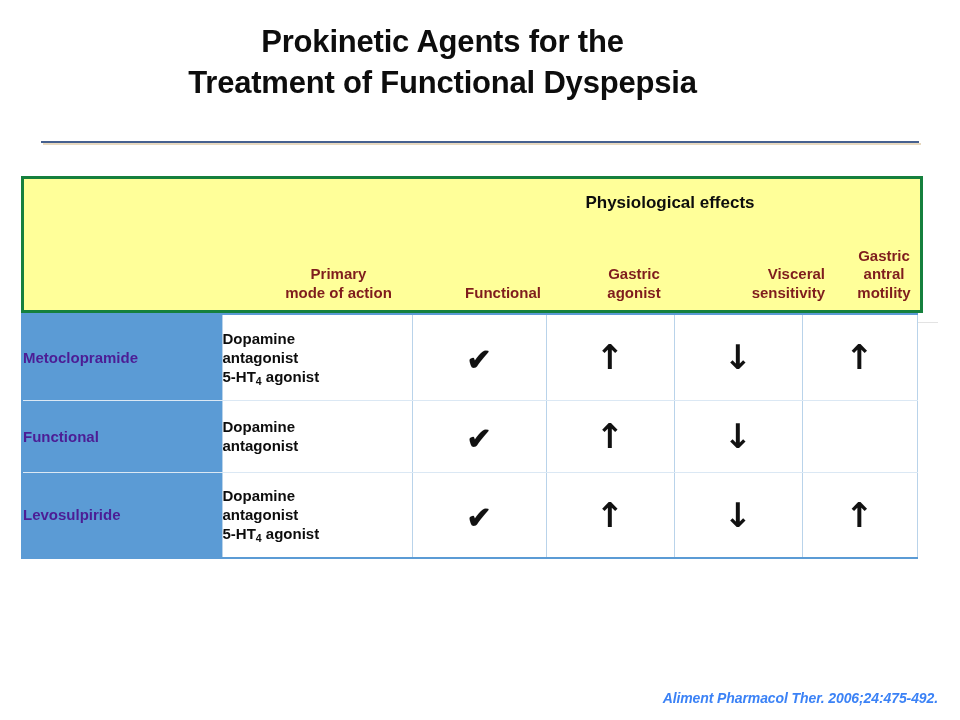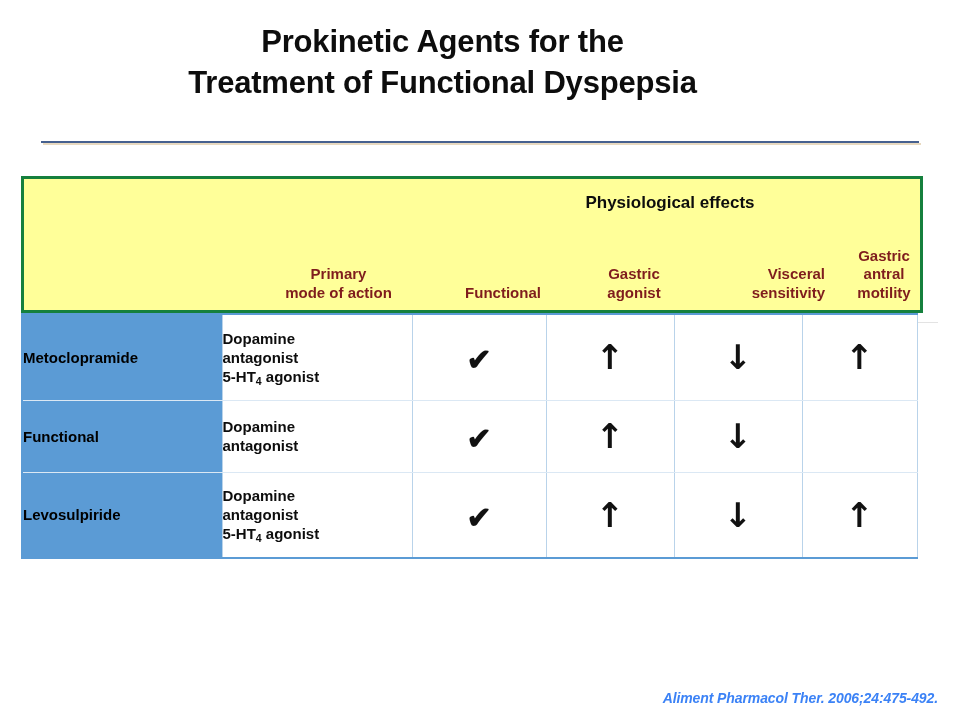--- a/index.html
+++ b/index.html
@@ -109,21 +109,21 @@
   #table-body td {
     padding: 0;
     vertical-align: middle;
     border-right: 1px solid #b9d3ea;
     border-bottom: 1px solid #dbe8f4;
   }
   #table-body tr:last-child td { border-bottom: none; }
 
   td.agent-cell {
     background: #5b9bd5;
-    color: #000000;
+    color: #4c1d95;
     font-size: 15px;
     font-weight: bold;
     padding-left: 14px;
     border-bottom: none;
     border-right: 1px solid #b9d3ea;
   }
   td.mode-cell {
     color: #0d0d0d;
     font-size: 15px;
     font-weight: bold;

